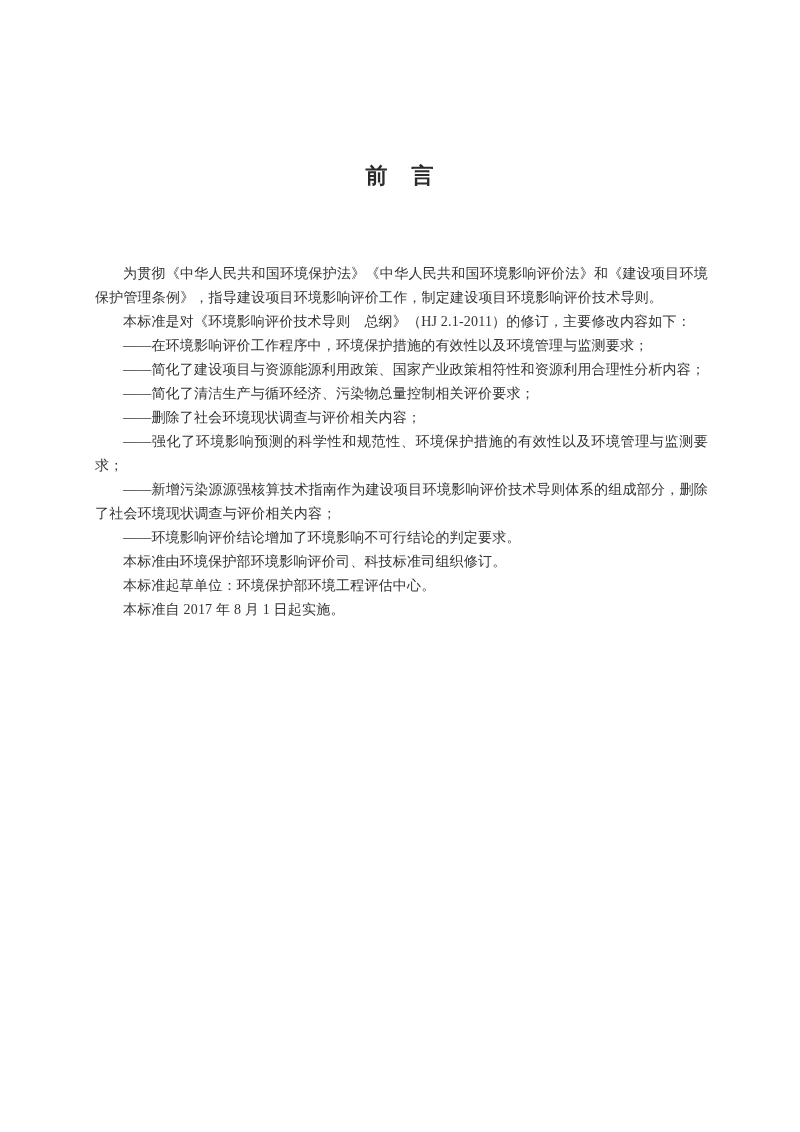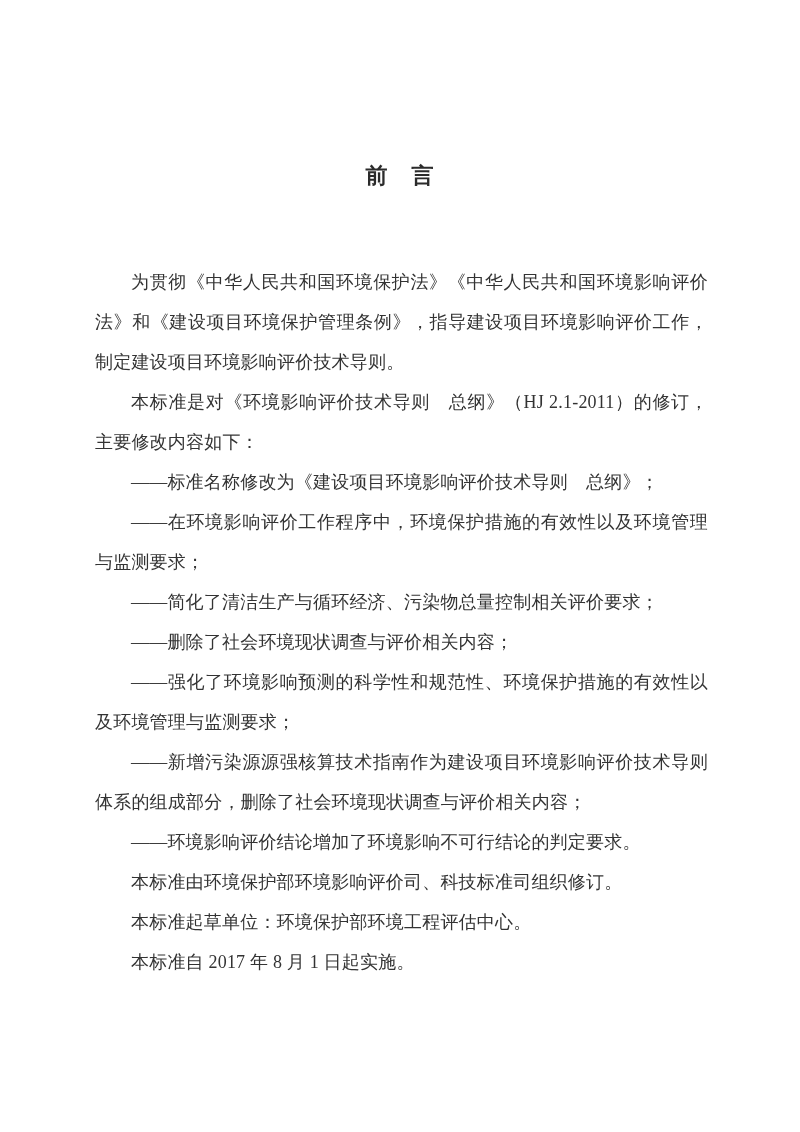--- a/index.html
+++ b/index.html
@@ -23,22 +23,22 @@
     padding-top: 162px;
     text-align: center;
     font-size: 22px;
     line-height: 28px;
     font-weight: bold;
     color: #2b2b2b;
     letter-spacing: 1px;
   }
   .doc-body {
     margin: 72px 92px 0 95px;
-    font-size: 18px;
-    line-height: 40px;
+    font-size: 14px;
+    line-height: 24px;
     text-align: justify;
     letter-spacing: 0.2px;
   }
   .para {
     margin: 0;
     text-indent: 2em;
     font-weight: 500;
   }
   .page-number {
     position: absolute;
@@ -54,22 +54,22 @@
 </head>
 <body>
 
 <div class="page">
 
   <h1 class="foreword-title">前　言</h1>
 
   <div class="doc-body">
     <p class="para">为贯彻《中华人民共和国环境保护法》《中华人民共和国环境影响评价法》和《建设项目环境保护管理条例》，指导建设项目环境影响评价工作，制定建设项目环境影响评价技术导则。</p>
     <p class="para">本标准是对《环境影响评价技术导则　总纲》（HJ 2.1-2011）的修订，主要修改内容如下：</p>
-    <p class="para">——标准名称修改为《建设项目环境影响评价技术导则　总纲》；</p>
     <p class="para">——在环境影响评价工作程序中，环境保护措施的有效性以及环境管理与监测要求；</p>
+    <p class="para">——简化了建设项目与资源能源利用政策、国家产业政策相符性和资源利用合理性分析内容；</p>
     <p class="para">——简化了清洁生产与循环经济、污染物总量控制相关评价要求；</p>
     <p class="para">——删除了社会环境现状调查与评价相关内容；</p>
     <p class="para">——强化了环境影响预测的科学性和规范性、环境保护措施的有效性以及环境管理与监测要求；</p>
     <p class="para">——新增污染源源强核算技术指南作为建设项目环境影响评价技术导则体系的组成部分，删除了社会环境现状调查与评价相关内容；</p>
     <p class="para">——环境影响评价结论增加了环境影响不可行结论的判定要求。</p>
     <p class="para">本标准由环境保护部环境影响评价司、科技标准司组织修订。</p>
     <p class="para">本标准起草单位：环境保护部环境工程评估中心。</p>
     <p class="para">本标准自 2017 年 8 月 1 日起实施。</p>
   </div>
 

